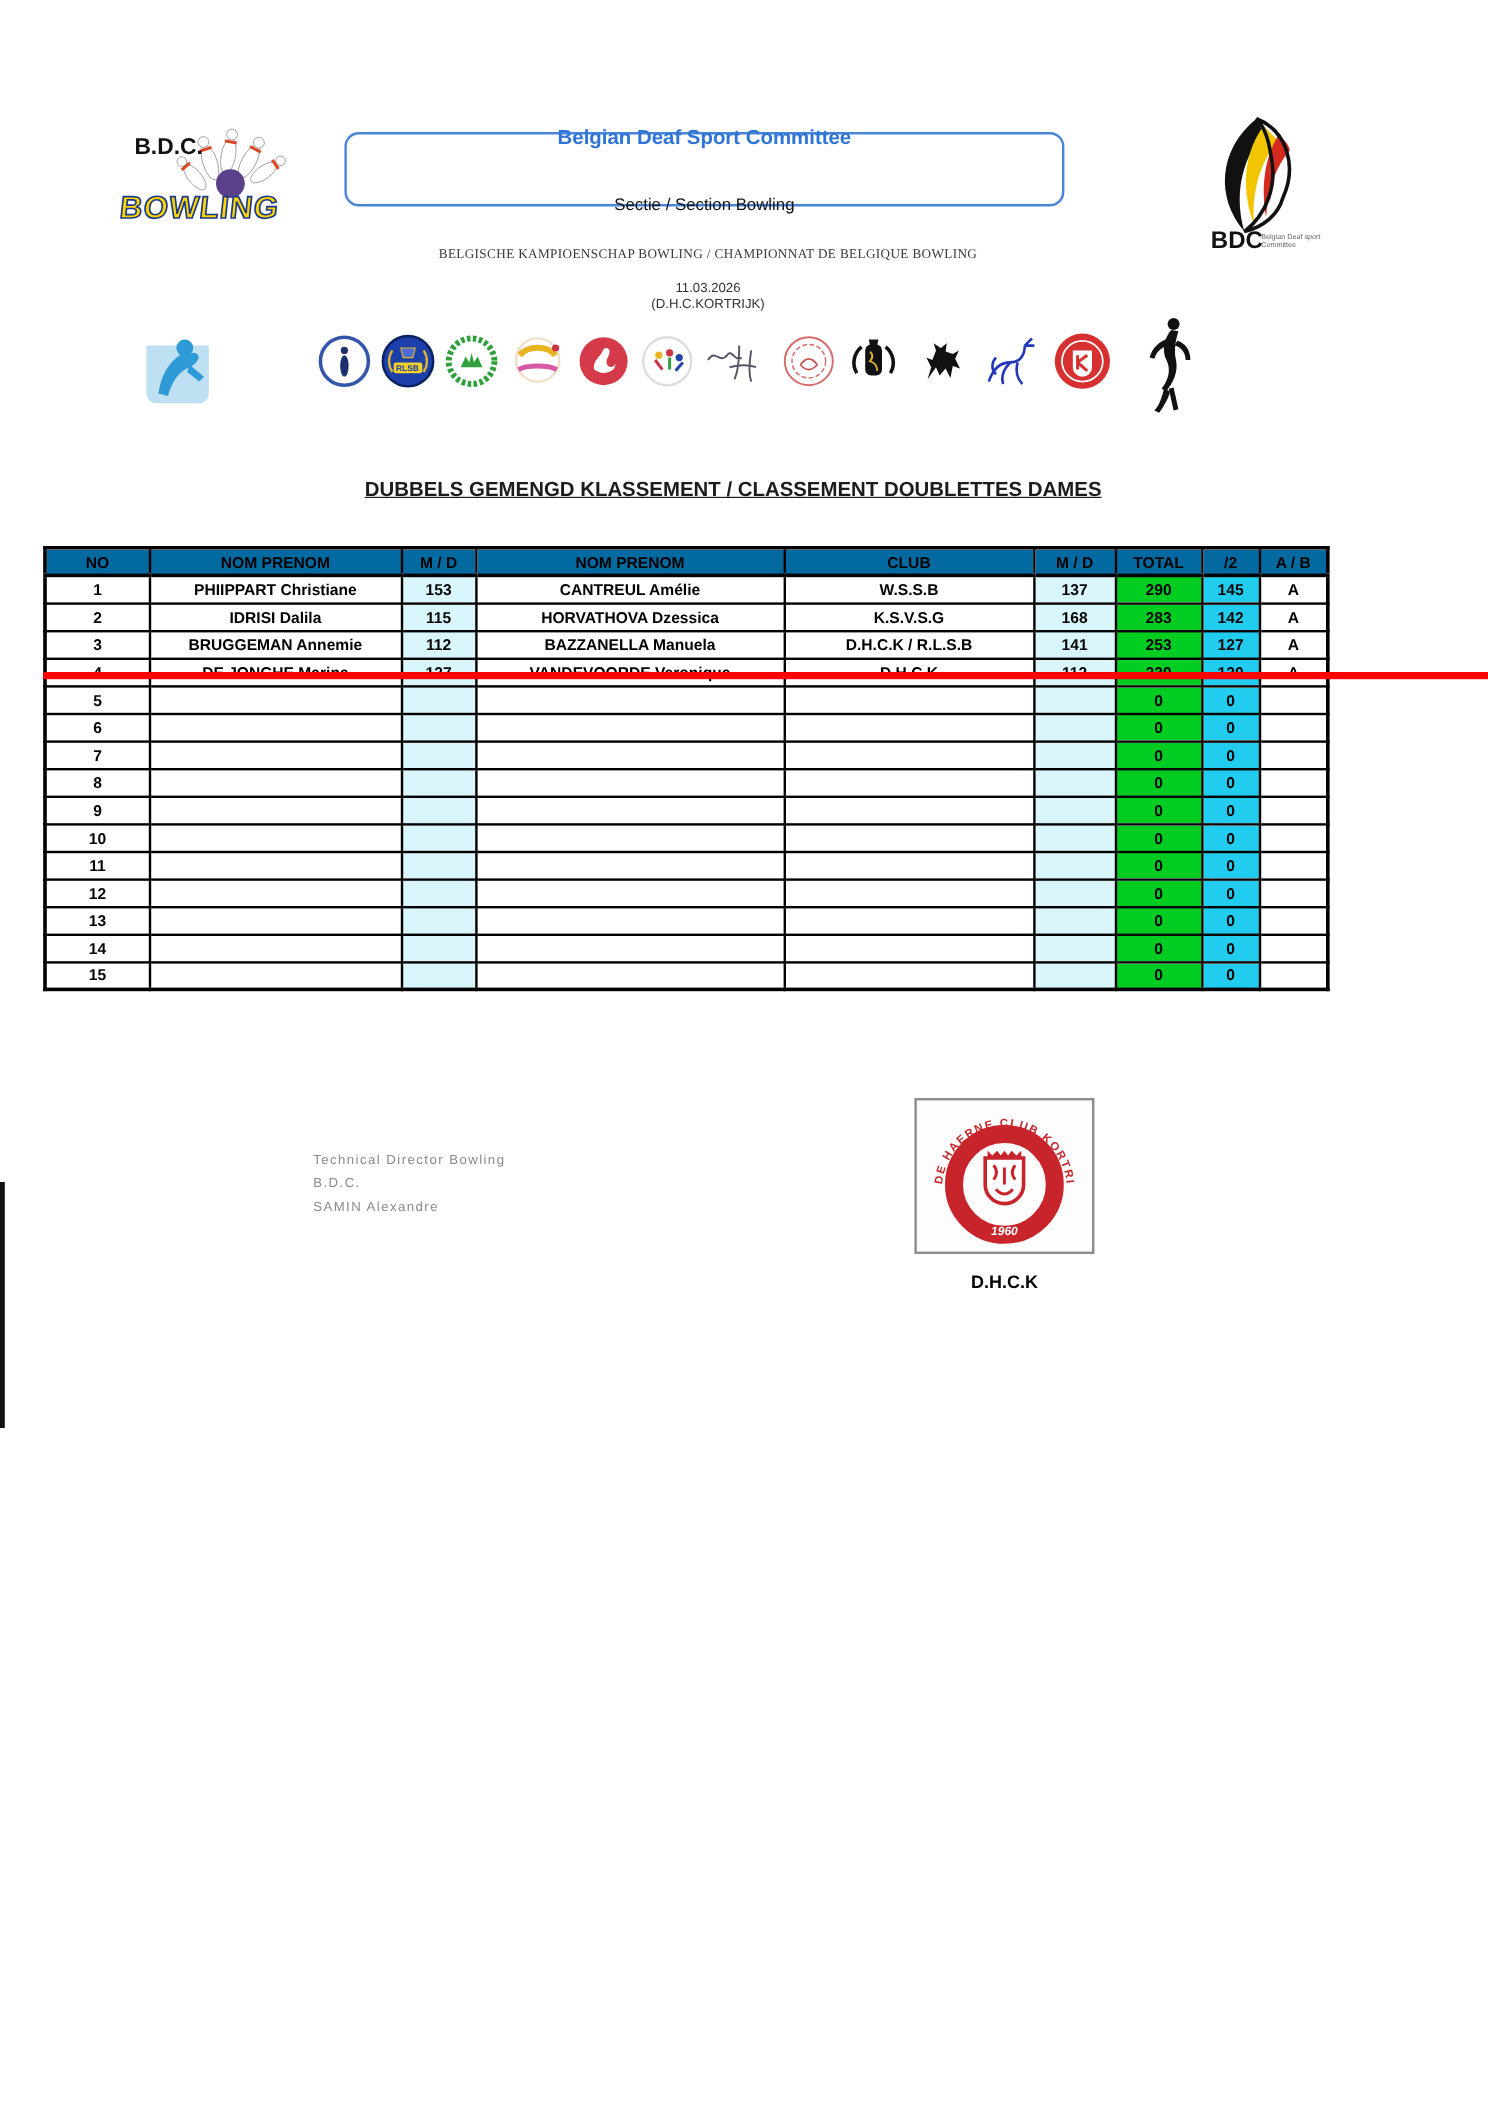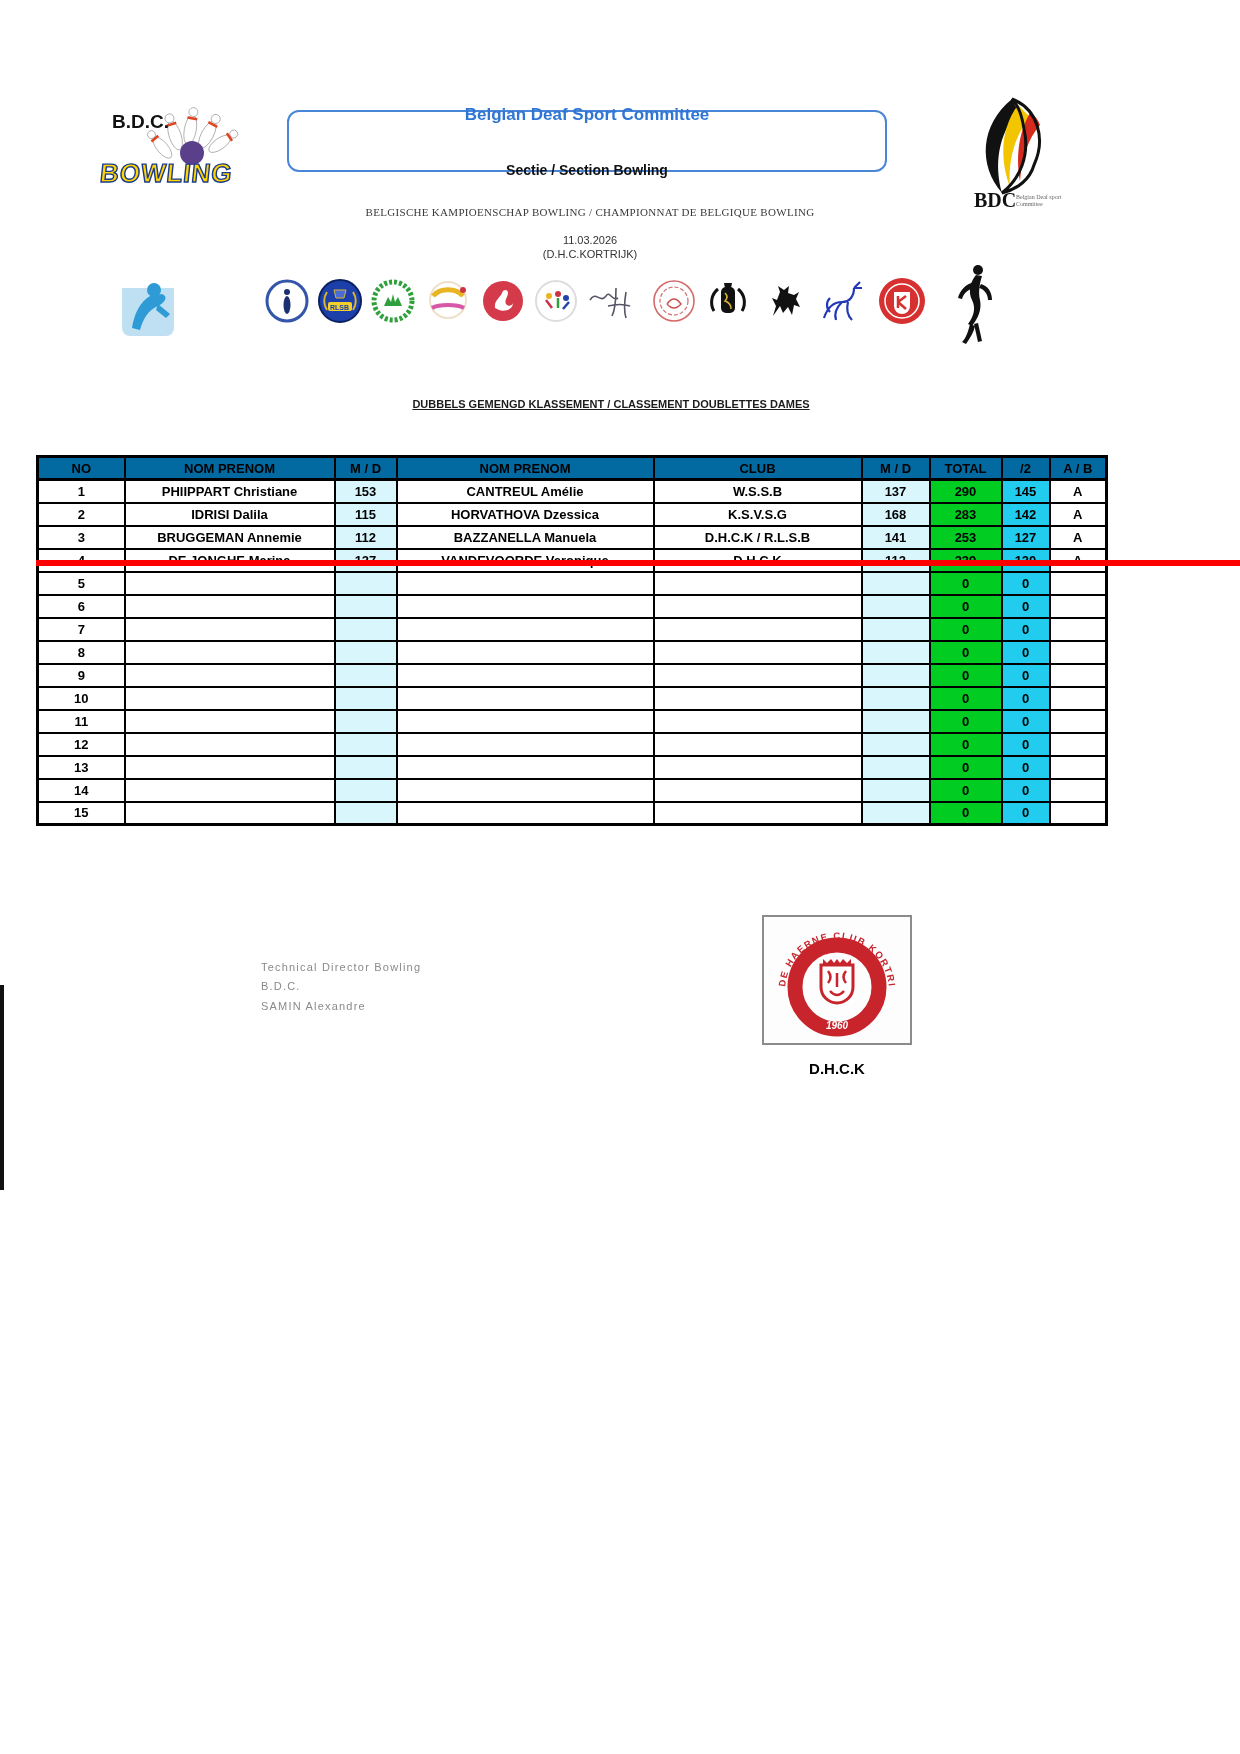--- a/index.html
+++ b/index.html
@@ -5,28 +5,28 @@
   * { margin:0; padding:0; box-sizing:border-box; }
   body { background:#fff; font-family:"Liberation Sans", sans-serif; }
   .page { position:relative; width:1240px; height:1540px; background:#ffffff; overflow:hidden; }
 
   
   .bowling-logo { position:absolute; left:100px; top:98px; width:150px; height:95px; }
   .title-box { position:absolute; left:287px; top:110px; width:600px; height:62px;
     border:2px solid #4a86d8; border-radius:12px; display:flex; flex-direction:column;
     align-items:center; justify-content:center; gap:13px; background:#fff; }
   .title-box .main { color:#2e75d5; font-size:17px; font-weight:bold; }
-  .title-box .sub { color:#111; font-size:14px; font-weight:bold;margin-top:24px; }
-  .bdc-logo { position:absolute; left:950px; top:95px; width:120px; height:118px;font-family:Liberation Serif, serif; }
+  .title-box .sub { color:#111; font-size:14px; font-weight:normal;margin-top:24px; }
+  .bdc-logo { position:absolute; left:985px; top:95px; width:120px; height:118px; }
 
   .centercol { position:absolute; left:0; width:1180px; text-align:center; }
   .champ-line { top:206px; font-size:11px; color:#3a3a3a; letter-spacing:.3px;font-family:Liberation Serif, serif; }
   .date-line { top:234px; font-size:11px; color:#333; }
   .loc-line { top:248px; font-size:11px; color:#333; }
-  .section-title { top:398px; font-size:11px; font-weight:bold; color:#1c1c1c; text-decoration:underline;padding-left:42px; }
+  .section-title { top:398px; font-size:17px; font-weight:bold; color:#1c1c1c; text-decoration:underline;padding-left:42px; }
 
   
   .strip-left-logo { position:absolute; left:116px; top:274px; }
   .logo-strip { position:absolute; left:264px; top:276px; display:flex; align-items:center; gap:7px; }
   .dancer-logo { position:absolute; left:948px; top:262px; }
 
   
   .results-table { position:absolute; left:36px; top:455px; border-collapse:collapse;
     table-layout:fixed; width:1069px; border:3px solid #000; }
   .results-table th, .results-table td { border:2px solid #000; height:23px; padding:0 3px;

